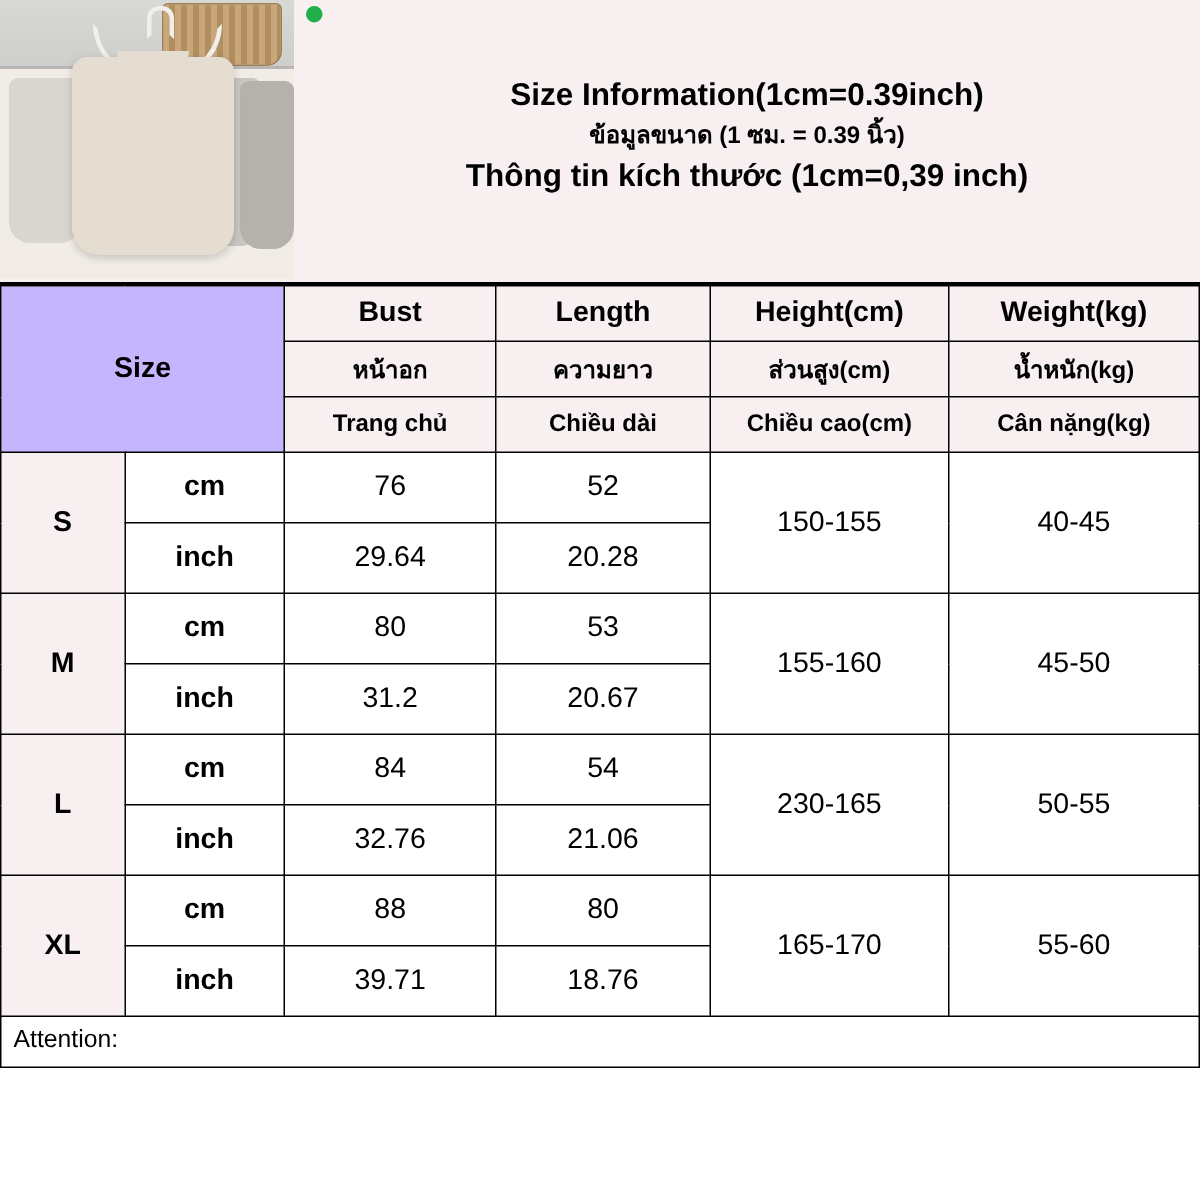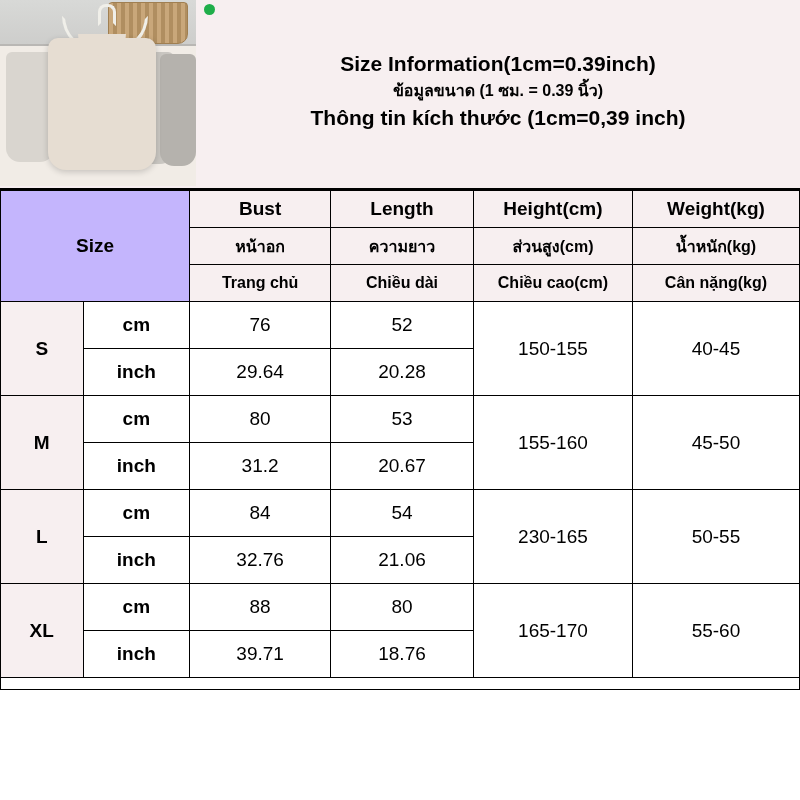--- a/index.html
+++ b/index.html
@@ -306,16 +306,17 @@
       </tr>
       <tr>
         <td class="unit-cell">inch</td>
         <td class="val-cell">39.71</td>
         <td class="val-cell">18.76</td>
       </tr>
     </tbody>
   </table>
 
   <div class="attention">
+    <p>Attention:</p>
   </div>
 
   <div class="filler"></div>
 </div>
 
 </body></html>

